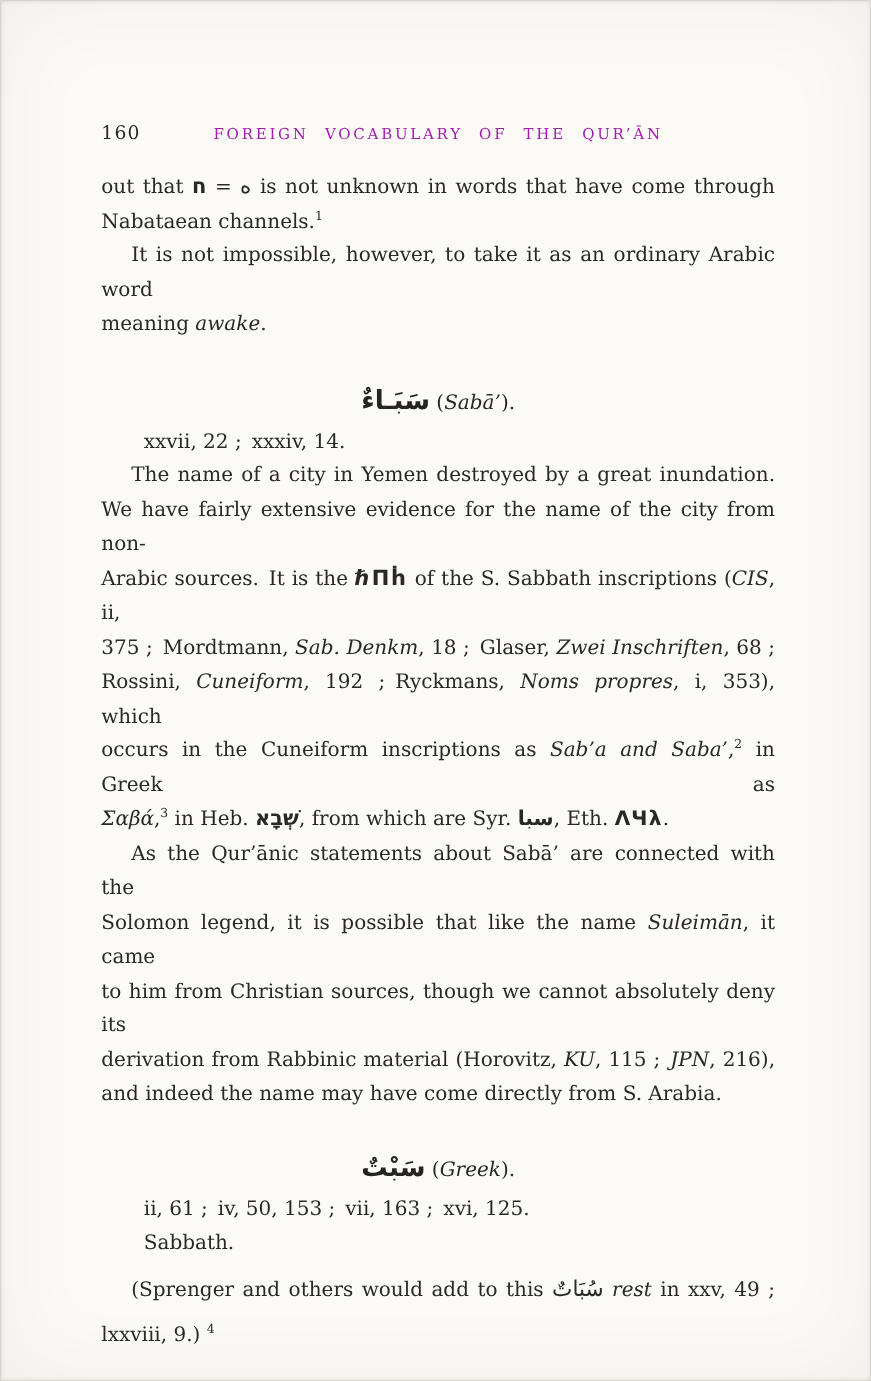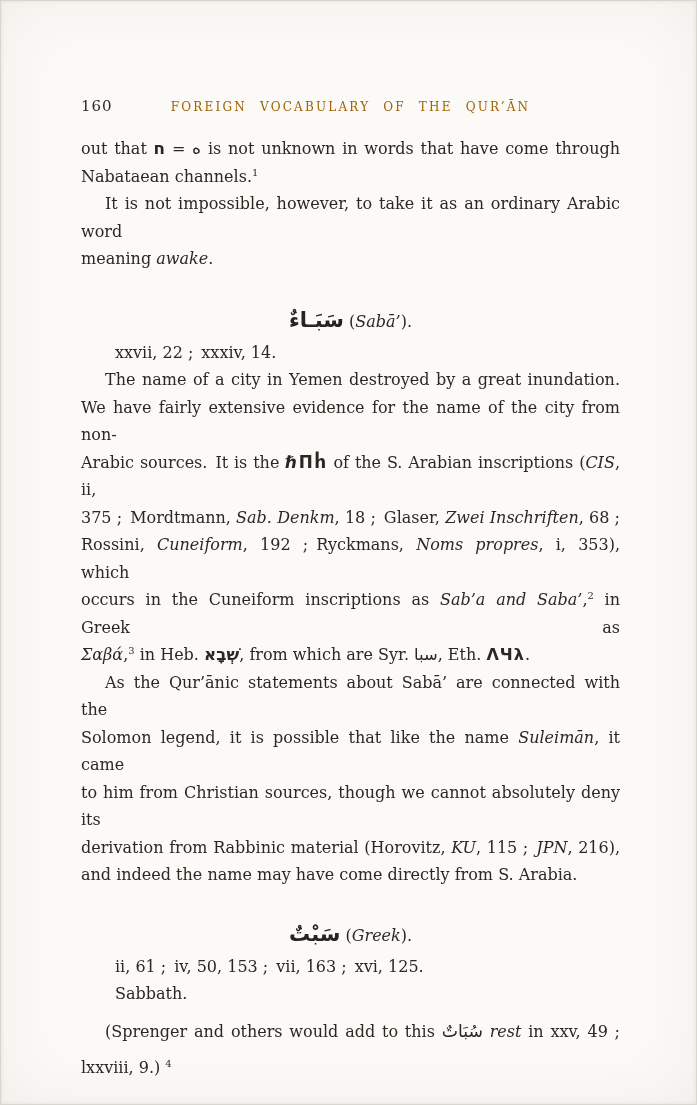--- a/index.html
+++ b/index.html
@@ -23,42 +23,42 @@
     height:18px;
   }
   .pagenum{
     position:absolute;left:0;top:0;
     font-size:15px;letter-spacing:1px;color:#2e2b27;
   }
   .rhead{
     position:absolute;left:50%;top:3px;
     transform:translateX(-50%);
     white-space:nowrap;
-    font-size:12px;letter-spacing:2.2px;word-spacing:7px;color:#a16207;
+    font-size:12px;letter-spacing:2.2px;word-spacing:7px;color:#a21caf;
   }
   .bodytext{font-size:16px;line-height:27.5px;}
   .para{margin:0;}
   .p-first{margin-top:20px;}
   .tl{min-height:1em;}
   .jl{text-align:justify;text-align-last:justify;}
   .ind{text-indent:24px;}
   .headline{
     margin-top:32px;
     height:34px;line-height:34px;
     white-space:nowrap;
     text-align:center;
   }
   .refs{padding-left:34px;}
   .wide{line-height:36px;margin-top:6px;}
   .i{font-style:italic;}
   .gr{font-style:italic;}
   .ar{font-family:"DejaVu Sans","Liberation Sans",sans-serif;font-size:1.08em;line-height:1;}
   .arh{font-family:"DejaVu Sans","Liberation Sans",sans-serif;font-size:21px;line-height:1;font-weight:bold;color:#262320;}
   .he{font-family:"DejaVu Sans","Liberation Sans",sans-serif;font-weight:bold;font-size:1.05em;line-height:1;}
-  .syr{font-family:"DejaVu Sans","Liberation Sans",sans-serif;font-weight:normal;font-size:1.02em;line-height:1;}
+  .syr{font-family:"DejaVu Sans","Liberation Sans",sans-serif;font-weight:bold;font-size:1.02em;line-height:1;}
   .eth{font-family:"DejaVu Sans","Liberation Sans",sans-serif;font-weight:bold;letter-spacing:1px;line-height:1;}
   .osa{font-family:"DejaVu Sans","Liberation Sans",sans-serif;font-weight:bold;letter-spacing:1.5px;font-size:1.05em;line-height:1;}
   sup{font-size:0.62em;line-height:0;vertical-align:super;}
 </style>
 </head>
 <body>
 
 <div class="page">
   <div class="hdr">
     <span class="pagenum">160</span>
@@ -73,21 +73,21 @@
     <div class="para">
         <div class="tl jl ind"><span>It is not impossible, however, to take it as an ordinary Arabic word</span></div>
         <div class="tl"><span>meaning </span><span class="i">awake</span><span>.</span></div>
       </div>
 
     <div class="headline"><span class="arh">سَبَـاءٌ</span><span> (</span><span class="i">Sabā’</span><span>).</span></div>
     <div class="refs">xxvii, 22 ; xxxiv, 14.</div>
     <div class="para">
         <div class="tl jl ind"><span>The name of a city in Yemen destroyed by a great inundation.</span></div>
         <div class="tl jl"><span>We have fairly extensive evidence for the name of the city from non-</span></div>
-        <div class="tl jl"><span>Arabic sources. It is the </span><span class="osa">ℏΠḣ</span><span> of the S. Arabian inscriptions (</span><span class="i">CIS</span><span>, ii,</span></div>
+        <div class="tl jl"><span>Arabic sources. It is the </span><span class="osa">ℏΠḣ</span><span> of the S. Sabbath inscriptions (</span><span class="i">CIS</span><span>, ii,</span></div>
         <div class="tl jl"><span>375 ; Mordtmann, </span><span class="i">Sab. Denkm</span><span>, 18 ; Glaser, </span><span class="i">Zwei Inschriften</span><span>, 68 ;</span></div>
         <div class="tl jl"><span>Rossini, </span><span class="i">Cuneiform</span><span>, 192 ; Ryckmans, </span><span class="i">Noms propres</span><span>, i, 353), which</span></div>
         <div class="tl jl"><span>occurs in the Cuneiform inscriptions as </span><span class="i">Sab’a and Saba’</span><span>,</span><sup>2</sup><span> in Greek as</span></div>
         <div class="tl"><span class="gr">Σαβά</span><span>,</span><sup>3</sup><span> in Heb. </span><span class="he">שְׁבָא</span><span>, from which are Syr. </span><span class="syr">سبا</span><span>, Eth. </span><span class="eth">ΛЧλ</span><span>.</span></div>
       </div>
     <div class="para">
         <div class="tl jl ind"><span>As the Qur’ānic statements about Sabā’ are connected with the</span></div>
         <div class="tl jl"><span>Solomon legend, it is possible that like the name </span><span class="i">Suleimān</span><span>, it came</span></div>
         <div class="tl jl"><span>to him from Christian sources, though we cannot absolutely deny its</span></div>
         <div class="tl jl"><span>derivation from Rabbinic material (Horovitz, </span><span class="i">KU</span><span>, 115 ; </span><span class="i">JPN</span><span>, 216),</span></div>

